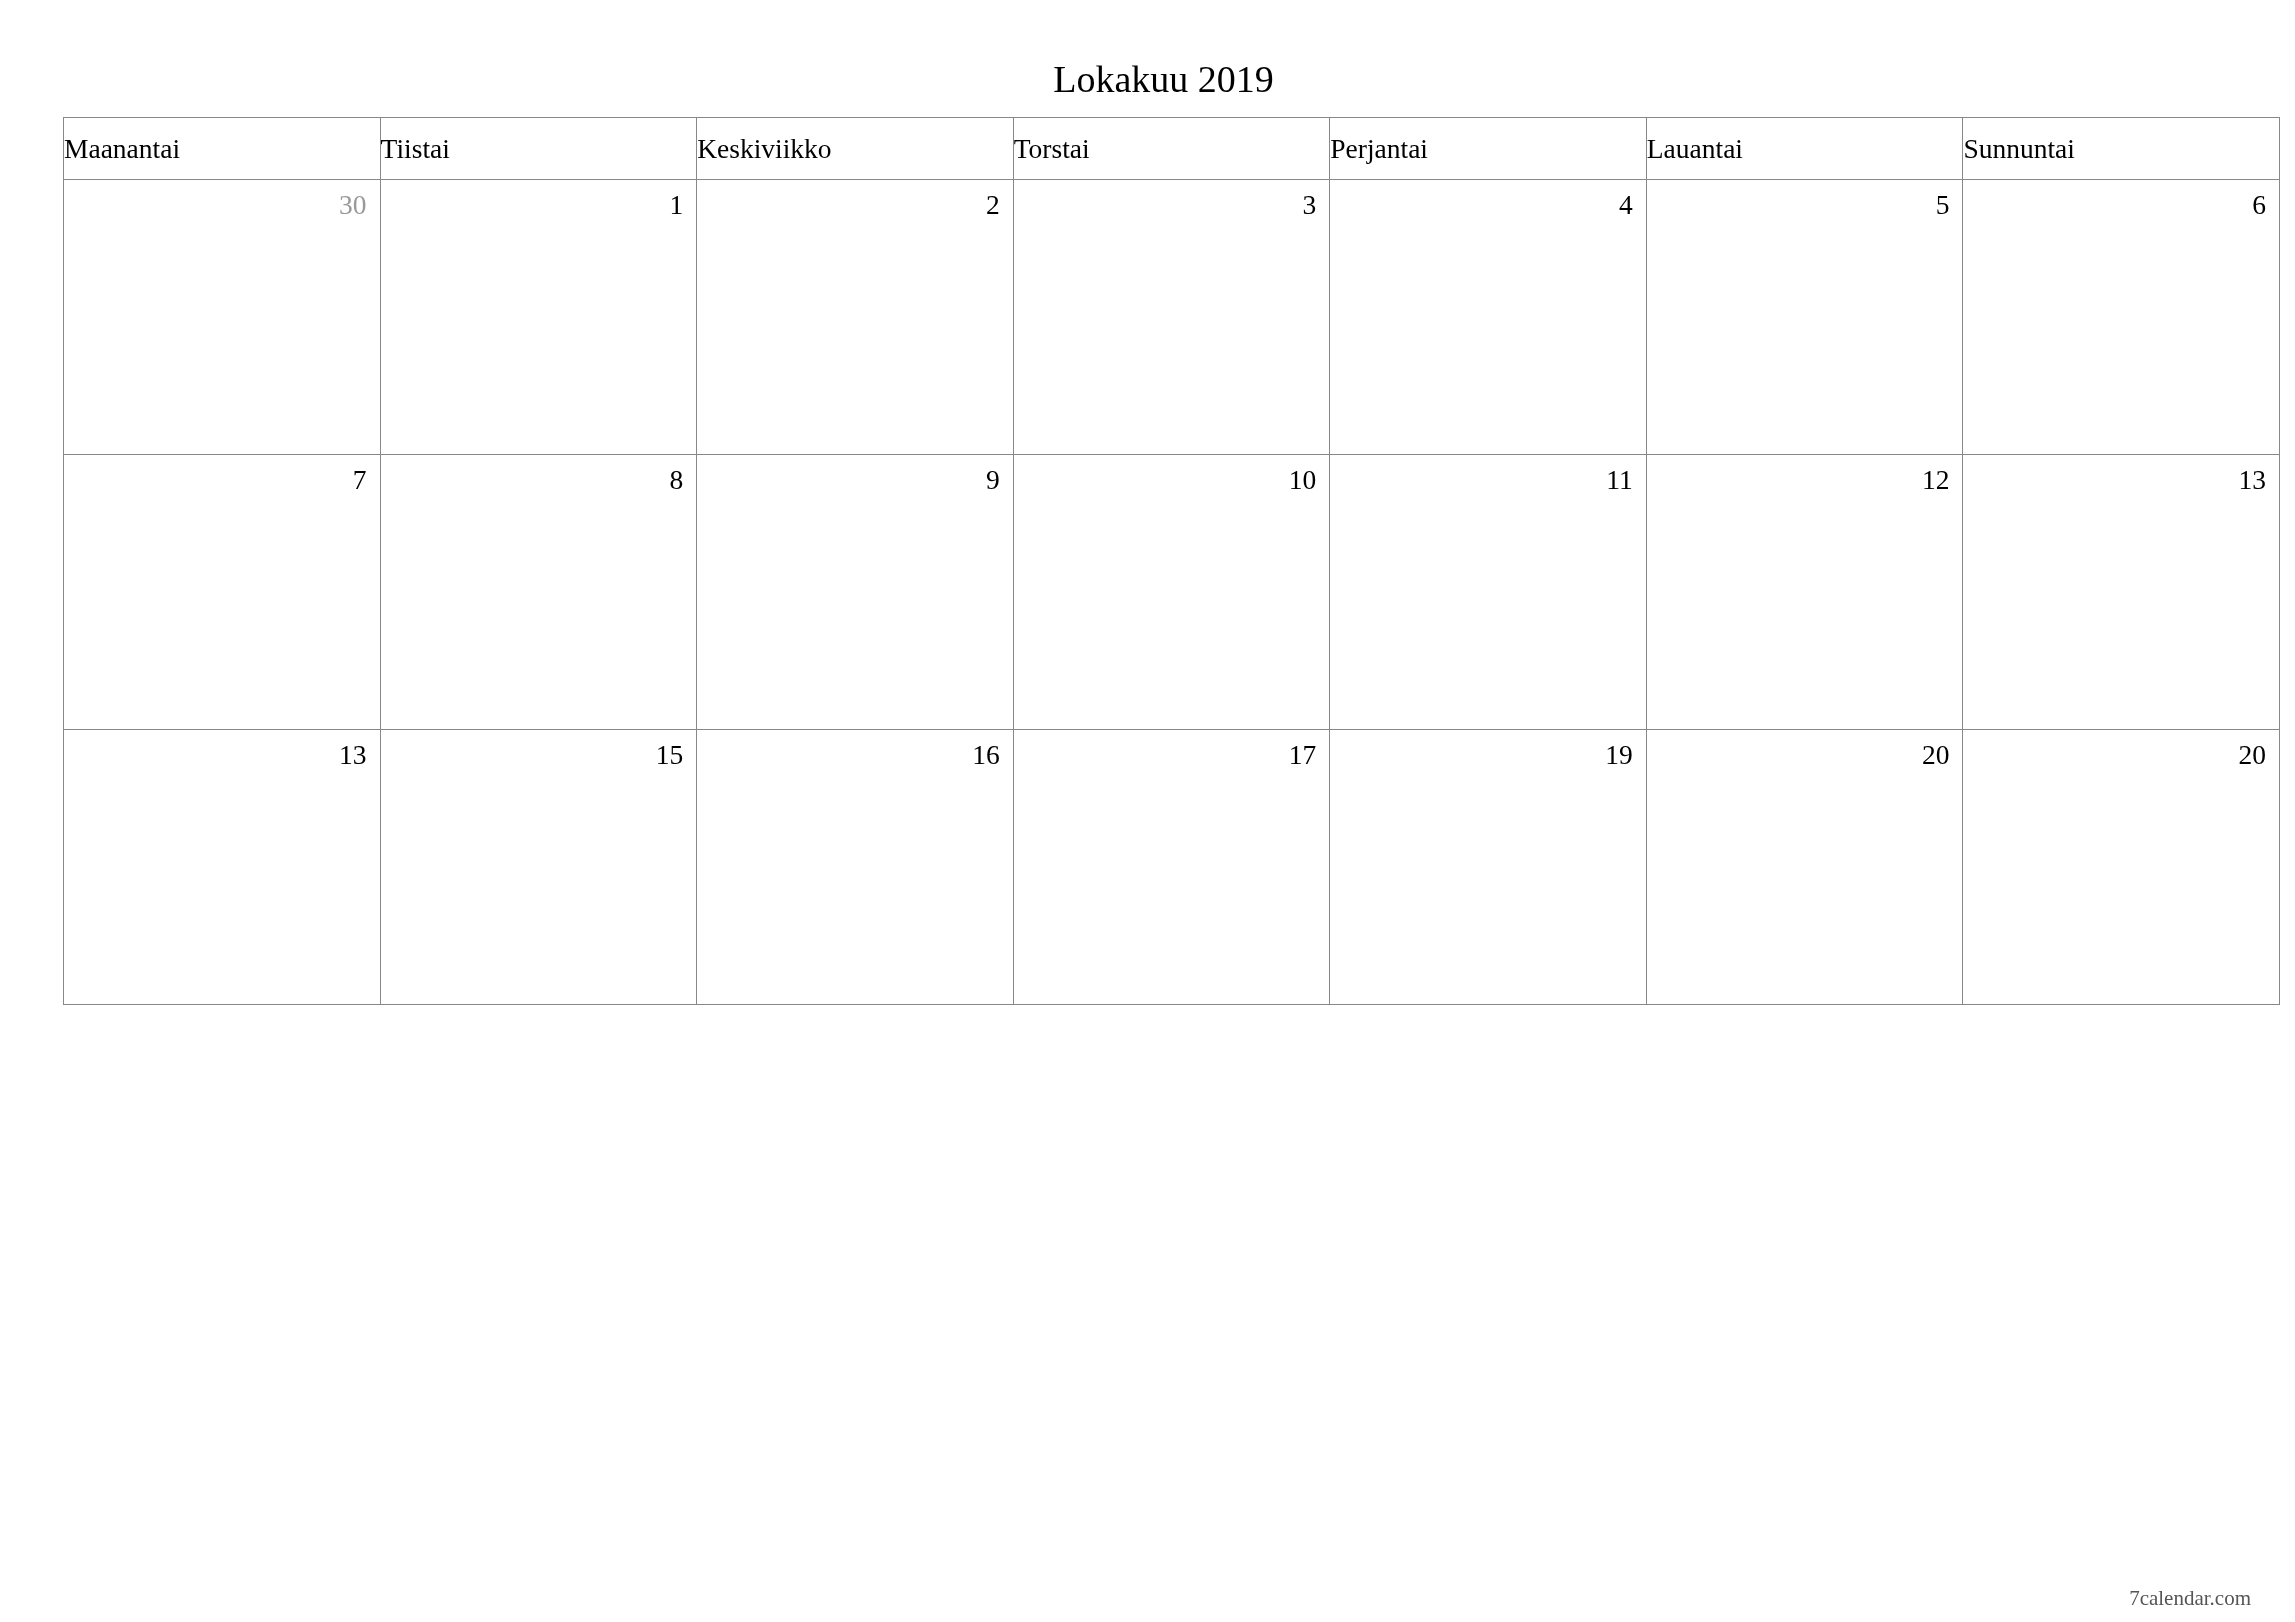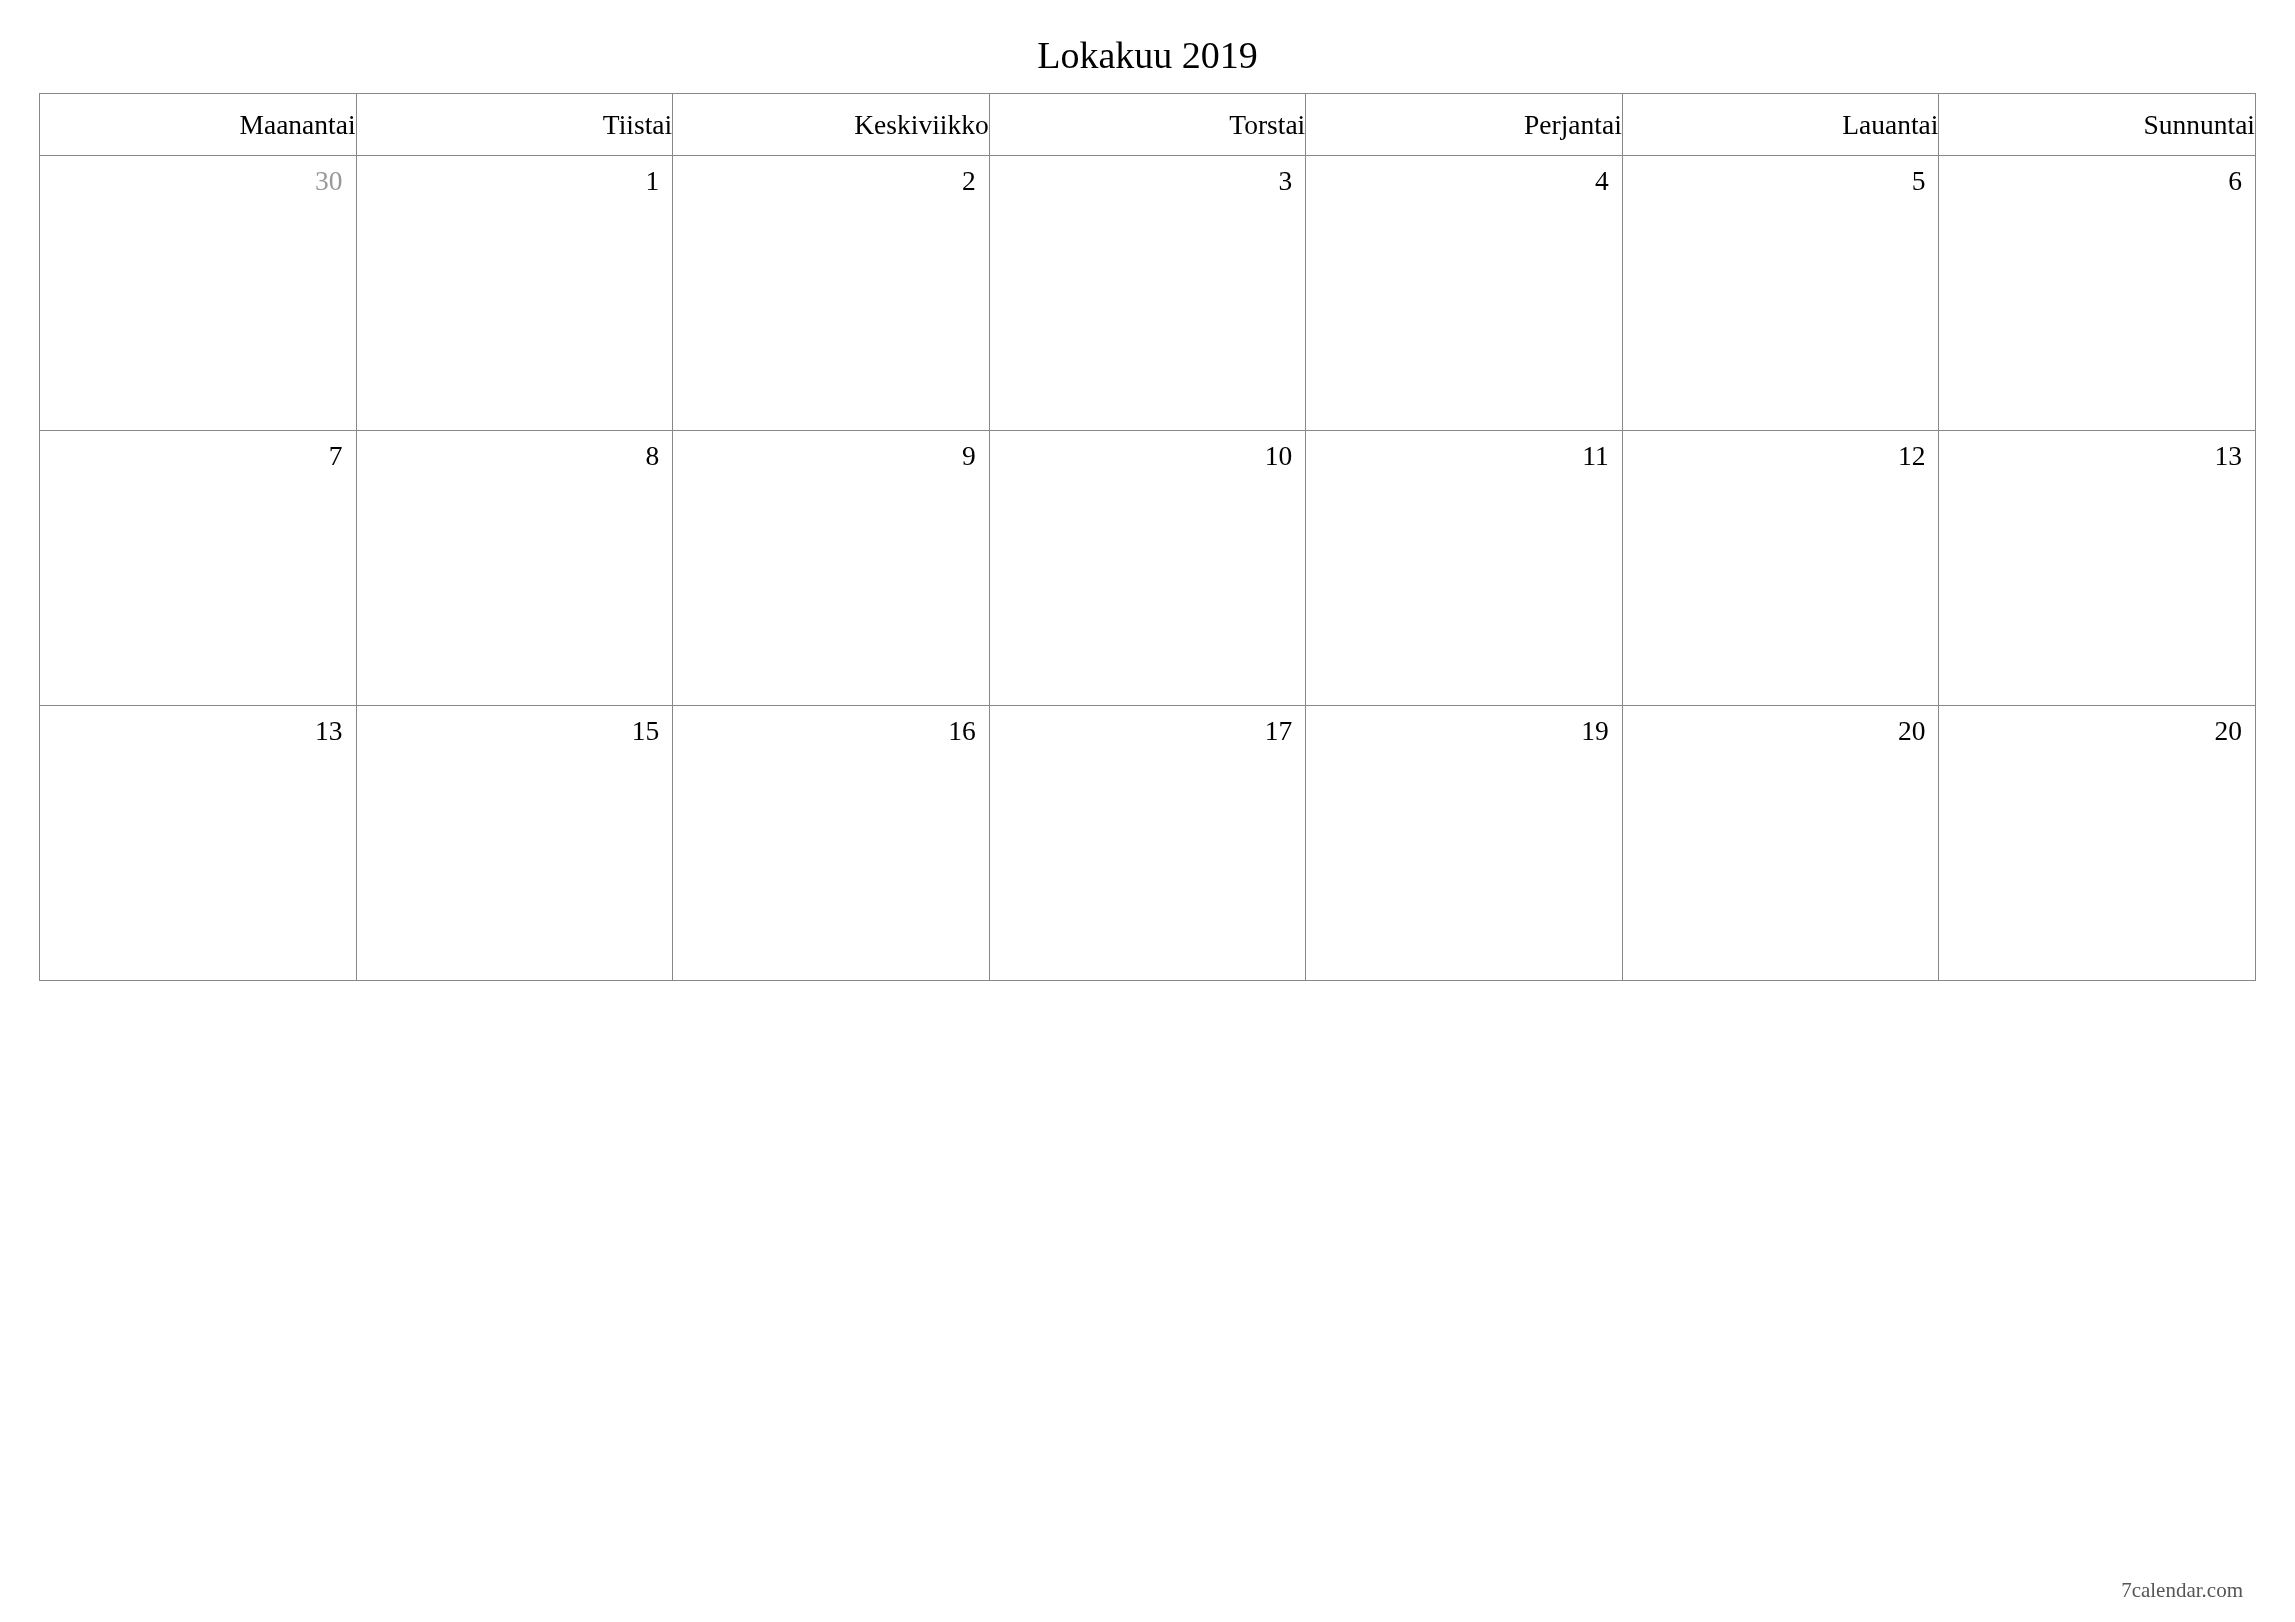--- a/index.html
+++ b/index.html
@@ -1,16 +1,16 @@
 <!DOCTYPE html>
 <html style="font-size:10.5px"><head>
   <meta charset="utf-8">
   <style>
     * {
-      margin: 0;
+      margin: 8px;
       padding: 0;
       box-sizing: border-box;
     }
     body {
       font-family: Georgia, 'Times New Roman', serif;
       background: #ffffff;
       width: 2295px;
       height: 1623px;
       padding: 33px 39px 26px 39px;
       position: relative;
@@ -25,21 +25,21 @@
     .calendar {
       width: 100%;
       border-collapse: collapse;
       border: 1.3px solid #888;
     }
     .calendar th {
       border: 0.7px solid #888;
       font-weight: normal;
       font-size: 27.5px;
       color: #000;
-      text-align: right;
+      text-align: left;
       padding: 14.4px 0;
       width: 14.2857%;
     }
     .calendar td {
       border: 0.7px solid #888;
       vertical-align: top;
       text-align: right;
       font-size: 27.5px;
       color: #000;
       padding: 9.2px 13px;

